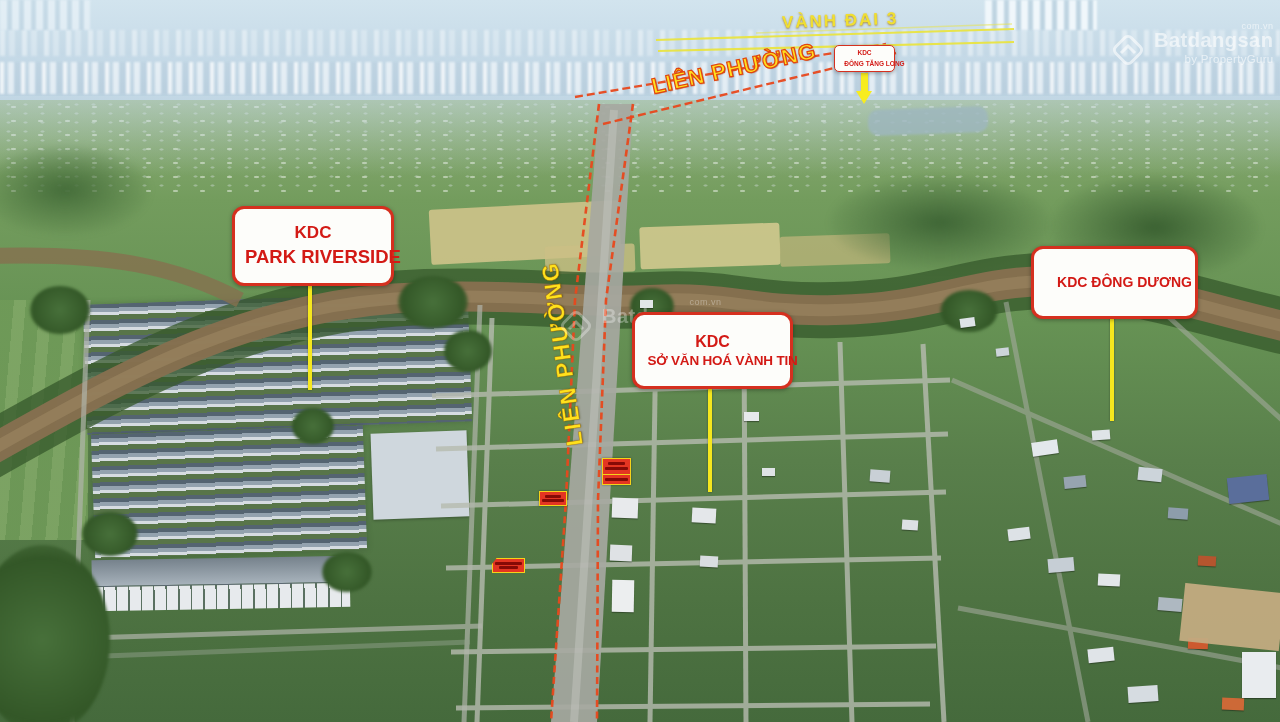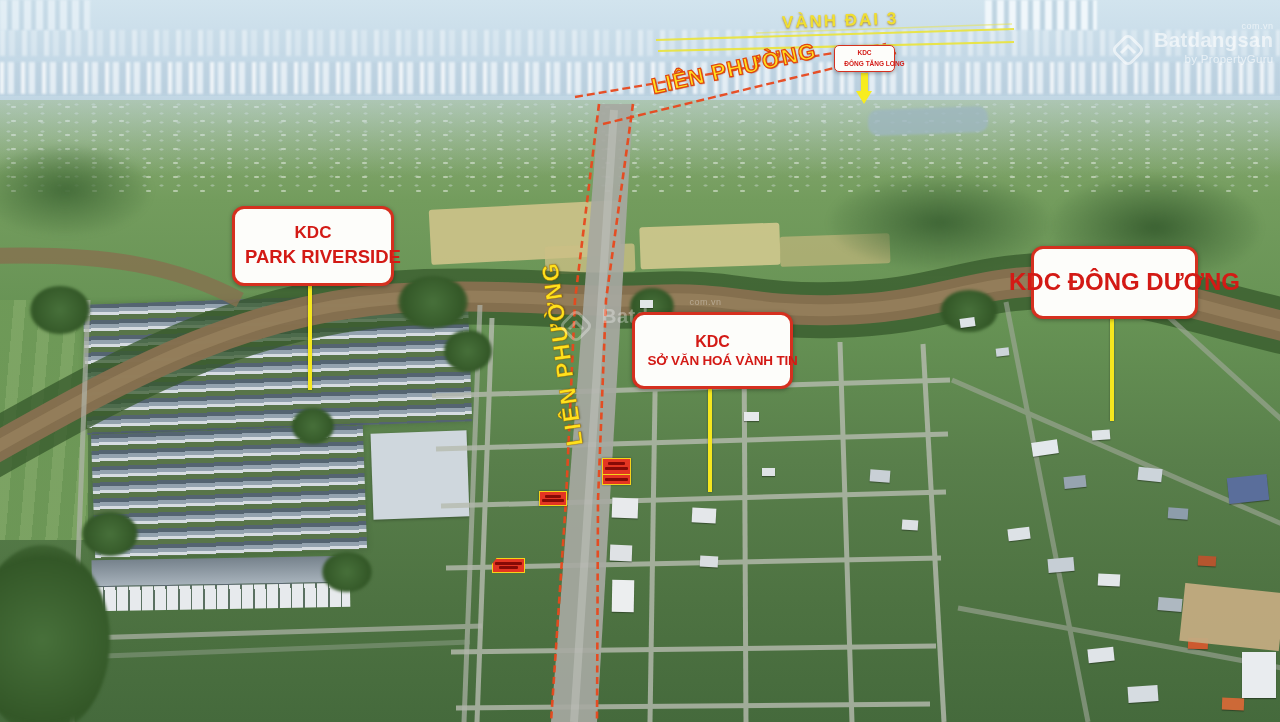--- a/index.html
+++ b/index.html
@@ -241,21 +241,21 @@
   </div>
   <div class="abs pointer" style="left:308px;top:282px;height:108px;"></div>
 
   <div class="abs kdc-box" style="left:632px;top:312px;width:155px;height:71px;">
     <div class="l1" style="font-size:16px;">KDC</div>
     <div class="l2" style="font-size:13.5px;letter-spacing:-.2px;">SỞ VĂN HOÁ VÀNH TIN</div>
   </div>
   <div class="abs pointer" style="left:708px;top:382px;height:110px;"></div>
 
   <div class="abs kdc-box" style="left:1031px;top:246px;width:161px;height:67px;">
-    <div class="l2" style="font-size:24px;text-align:right;">KDC ĐÔNG DƯƠNG</div>
+    <div class="l2" style="font-size:14px;text-align:right;">KDC ĐÔNG DƯƠNG</div>
   </div>
   <div class="abs pointer" style="left:1110px;top:313px;height:108px;"></div>
 
   <div class="abs wm wm-tr" style="left:1108px;top:30px;">
     <svg width="40" height="40" viewBox="0 0 40 40">
       <rect x="9" y="9" width="22" height="22" rx="5" transform="rotate(45 20 20)" fill="none" stroke="#ffffff" stroke-width="3"></rect>
       <path d="M13 23 L20 16 L27 23" fill="none" stroke="#ffffff" stroke-width="3"></path>
     </svg>
     <div class="txt">
       <div class="tld">com.vn</div>

